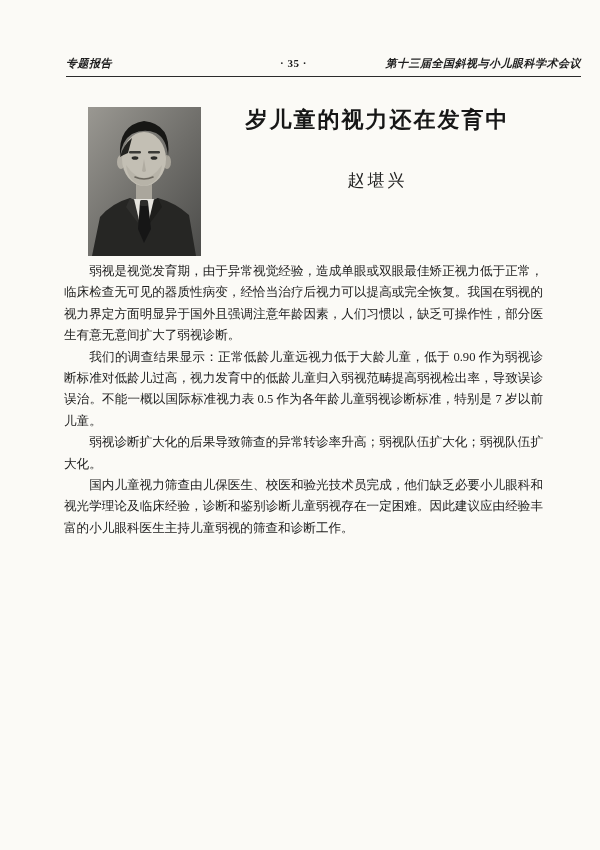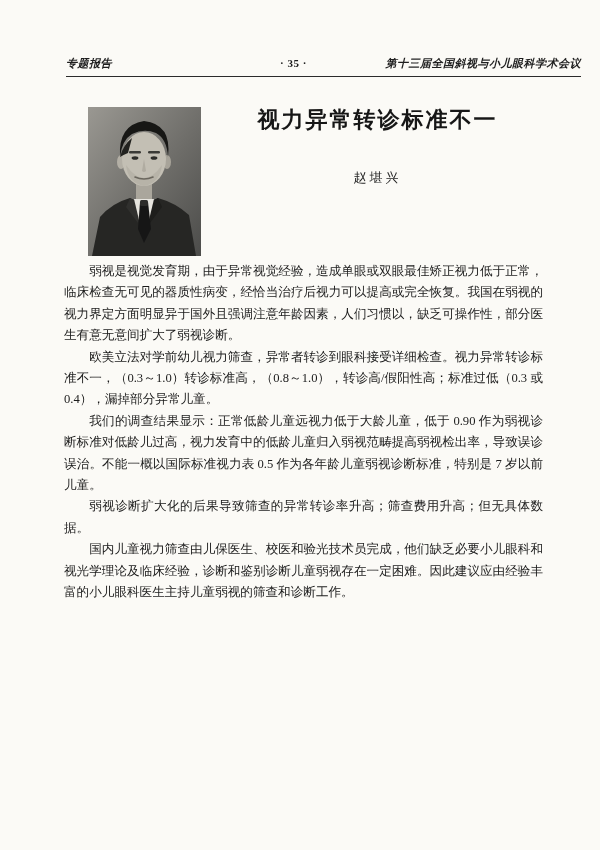--- a/index.html
+++ b/index.html
@@ -34,21 +34,21 @@
   .photo svg{display:block;width:100%;height:100%;}
   .article-title{
     position:absolute;left:205px;top:105px;width:345px;
     text-align:center;
     font-family:"Liberation Sans","DejaVu Sans",sans-serif;
     font-weight:bold;font-size:22px;letter-spacing:2px;
     color:#161616;
   }
   .article-author{
     position:absolute;left:205px;top:169px;width:345px;
-    text-align:center;font-size:13px;letter-spacing:3px;
+    text-align:center;font-size:17px;letter-spacing:3px;
     color:#242424;
   }
   .article-body{
     position:absolute;left:64px;top:261px;width:479px;
     font-size:12.6px;line-height:21.4px;
     text-align:justify;
     color:#1b1b1b;
   }
   .article-body p{margin:0;text-indent:2em;}
 </style>
@@ -100,25 +100,24 @@
 
       <ellipse cx="47" cy="51" rx="3.4" ry="1.8" fill="#2c2c29"></ellipse>
       <ellipse cx="66" cy="51" rx="3.4" ry="1.8" fill="#2c2c29"></ellipse>
 
       <path d="M56,52 L54,64 Q56,66 58,64 Z" fill="#b0aca1"></path>
 
       <path d="M47,70 Q56,74 65,70" stroke="#6b675e" stroke-width="1.6" fill="none" stroke-linecap="round"></path>
     </svg>
   </div>
 
-  <div class="article-title">视力异常转诊标准不一</div>
+  <div class="article-title">岁儿童的视力还在发育中</div>
   <div class="article-author">赵堪兴</div>
 
   <div class="article-body">
     <p>弱视是视觉发育期，由于异常视觉经验，造成单眼或双眼最佳矫正视力低于正常，临床检查无可见的器质性病变，经恰当治疗后视力可以提高或完全恢复。我国在弱视的视力界定方面明显异于国外且强调注意年龄因素，人们习惯以，缺乏可操作性，部分医生有意无意间扩大了弱视诊断。</p>
-    <p>欧美立法对学前幼儿视力筛查，异常者转诊到眼科接受详细检查。视力异常转诊标准不一，（0.3～1.0）转诊标准高，（0.8～1.0），转诊高/假阳性高；标准过低（0.3 或 0.4），漏掉部分异常儿童。</p>
     <p>我们的调查结果显示：正常低龄儿童远视力低于大龄儿童，低于 0.90 作为弱视诊断标准对低龄儿过高，视力发育中的低龄儿童归入弱视范畴提高弱视检出率，导致误诊误治。不能一概以国际标准视力表 0.5 作为各年龄儿童弱视诊断标准，特别是 7 岁以前儿童。</p>
-    <p>弱视诊断扩大化的后果导致筛查的异常转诊率升高；筛查费用升高；但无具体数据。</p>
+    <p>弱视诊断扩大化的后果导致筛查的异常转诊率升高；弱视队伍扩大化；弱视队伍扩大化。</p>
     <p>国内儿童视力筛查由儿保医生、校医和验光技术员完成，他们缺乏必要小儿眼科和视光学理论及临床经验，诊断和鉴别诊断儿童弱视存在一定困难。因此建议应由经验丰富的小儿眼科医生主持儿童弱视的筛查和诊断工作。</p>
 
   </div>
 
 </div>
 
 </body></html>

